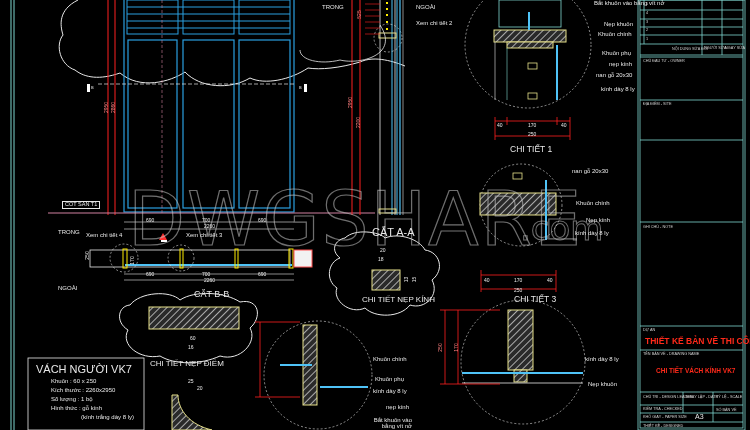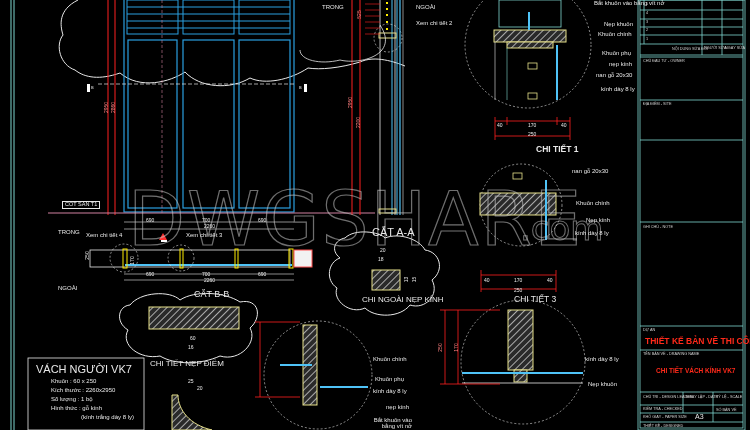--- a/index.html
+++ b/index.html
@@ -225,38 +225,38 @@
 <div class="t" style="left:604px;top:21px;font-size:6px;">Nẹp khuôn</div>
 <div class="t" style="left:598px;top:31px;font-size:6px;">Khuôn chính</div>
 <div class="t" style="left:602px;top:50px;font-size:6px;">Khuôn phụ</div>
 <div class="t" style="left:609px;top:61px;font-size:6px;">nẹp kính</div>
 <div class="t" style="left:596px;top:72px;font-size:6px;">nan gỗ 20x30</div>
 <div class="t" style="left:601px;top:86px;font-size:6px;">kính dày 8 ly</div>
 <div class="t" style="left:497px;top:123px;font-size:5px;">40</div>
 <div class="t" style="left:528px;top:123px;font-size:5px;">170</div>
 <div class="t" style="left:561px;top:123px;font-size:5px;">40</div>
 <div class="t" style="left:528px;top:132px;font-size:5px;">250</div>
-<div class="t" style="left:536px;top:145px;font-size:8.5px;font-weight:bold;">CHI TIẾT 1</div>
+<div class="t" style="left:510px;top:145px;font-size:8.5px;">CHI TIẾT 1</div>
 
 <div class="t" style="left:572px;top:168px;font-size:6px;">nan gỗ 20x30</div>
 <div class="t" style="left:576px;top:200px;font-size:6px;">Khuôn chính</div>
 <div class="t" style="left:586px;top:217px;font-size:6px;">Nẹp kính</div>
 <div class="t" style="left:575px;top:230px;font-size:6px;">kính dày 8 ly</div>
 <div class="t" style="left:484px;top:278px;font-size:5px;">40</div>
 <div class="t" style="left:514px;top:278px;font-size:5px;">170</div>
 <div class="t" style="left:547px;top:278px;font-size:5px;">40</div>
 <div class="t" style="left:514px;top:288px;font-size:5px;">250</div>
 <div class="t" style="left:514px;top:295px;font-size:8.5px;">CHI TIẾT 3</div>
 
 <div class="t" style="left:372px;top:227px;font-size:11px;">CẮT A-A</div>
 <div class="t" style="left:380px;top:248px;font-size:5px;">20</div>
 <div class="t" style="left:378px;top:257px;font-size:5px;">18</div>
 <div class="t" style="left:404px;top:277px;font-size:5px;transform:rotate(-90deg);">13</div>
 <div class="t" style="left:412px;top:277px;font-size:5px;transform:rotate(-90deg);">15</div>
-<div class="t" style="left:362px;top:296px;font-size:8px;">CHI NGOÀI NẸP KÍNH</div>
+<div class="t" style="left:362px;top:296px;font-size:8px;">CHI TIẾT NẸP KÍNH</div>
 
 <div class="t" style="left:190px;top:336px;font-size:5px;">60</div>
 <div class="t" style="left:188px;top:345px;font-size:5px;">16</div>
 <div class="t" style="left:150px;top:360px;font-size:8px;">CHI TIẾT NẸP ĐIỂM</div>
 <div class="t" style="left:188px;top:379px;font-size:5px;">25</div>
 <div class="t" style="left:197px;top:386px;font-size:5px;">20</div>
 
 <div class="t" style="left:36px;top:364px;font-size:11px;">VÁCH NGƯỜI VK7</div>
 <div class="t" style="left:51px;top:378px;font-size:6px;">Khuôn : 60 x 250</div>
 <div class="t" style="left:51px;top:387px;font-size:6px;">Kích thước : 2260x2950</div>

